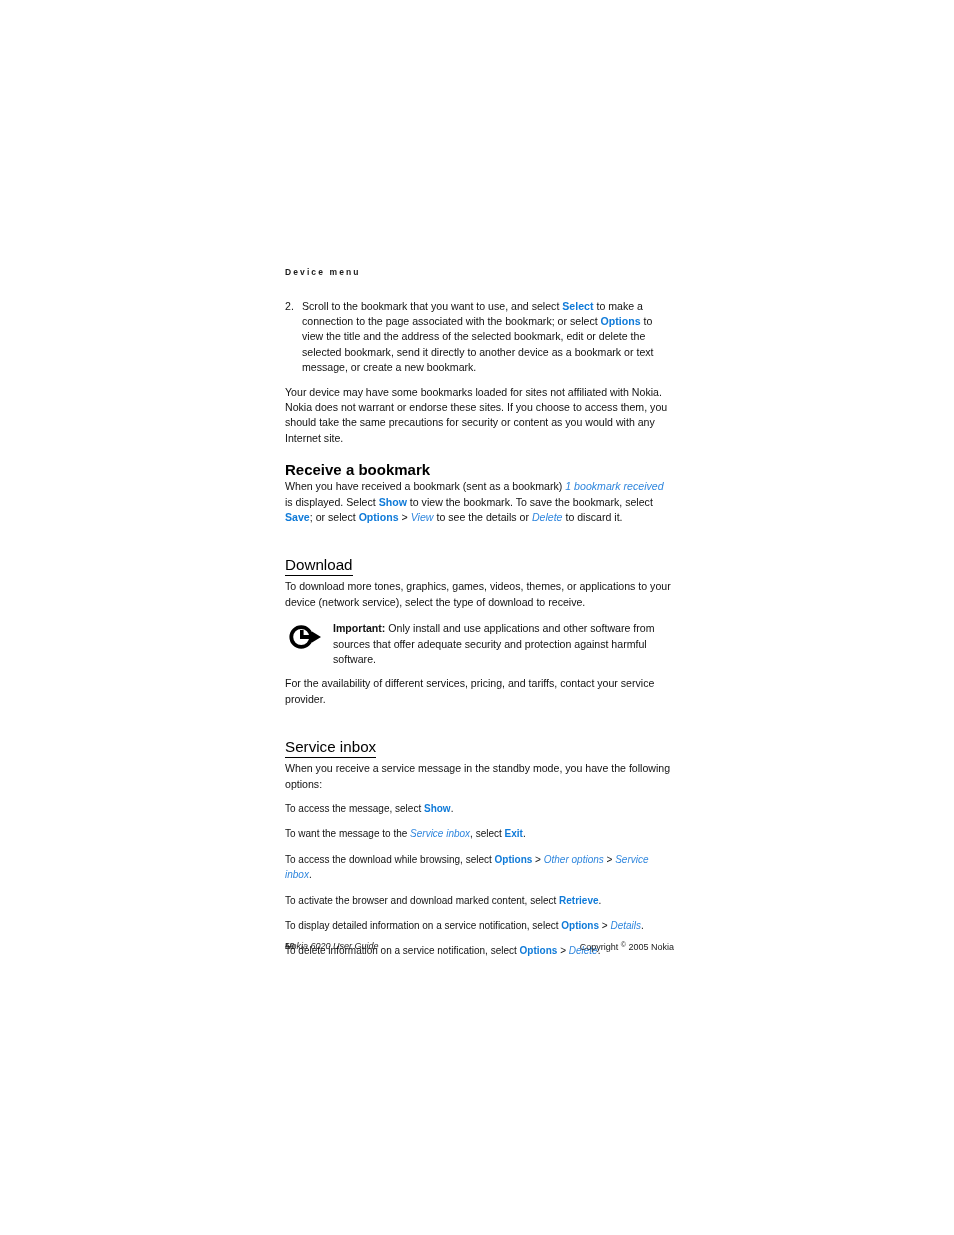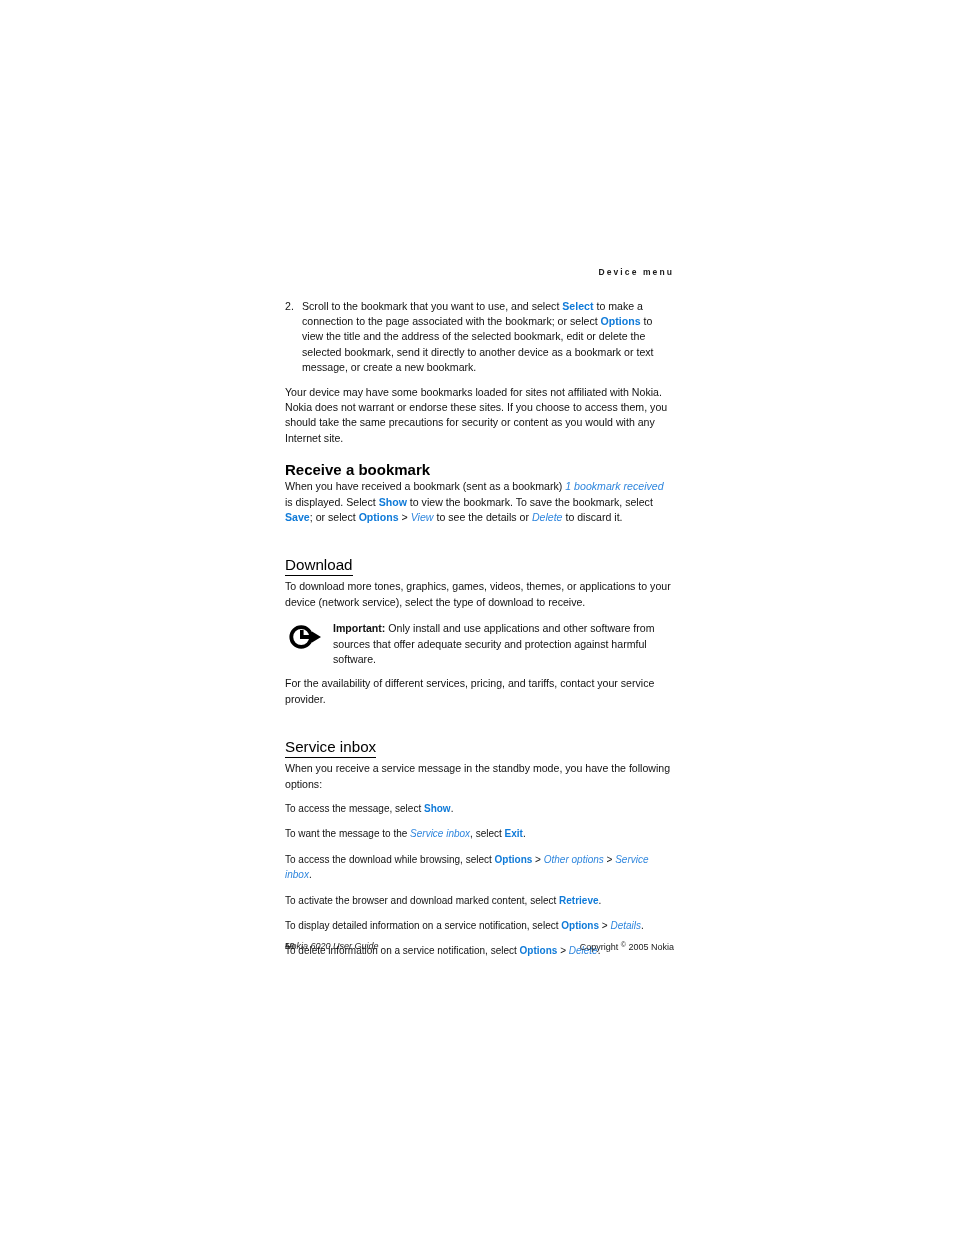--- a/index.html
+++ b/index.html
@@ -17,21 +17,20 @@
   }
   .page {
     position: absolute;
     left: 285px;
     top: 268px;
     width: 389px;
   }
 
   
   .running-header {
-    text-align: right;
     font-size: 8.5px;
     letter-spacing: 2.1px;
     color: #1a1a1a;
     font-weight: 600;
     margin: 0 0 22px 0;
     line-height: 1;
   }
 
   
   p {

